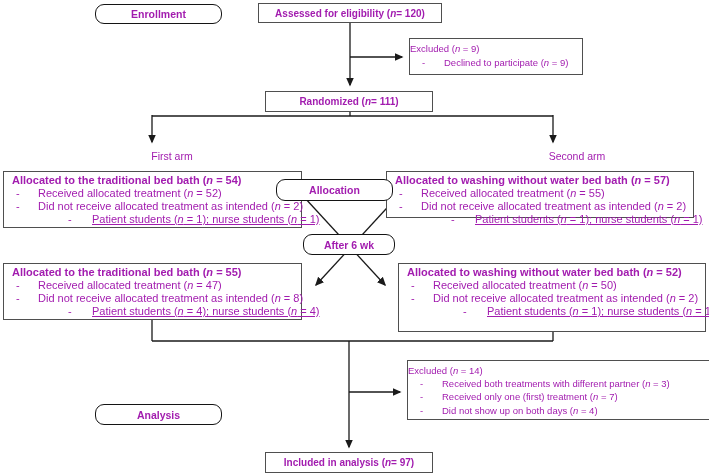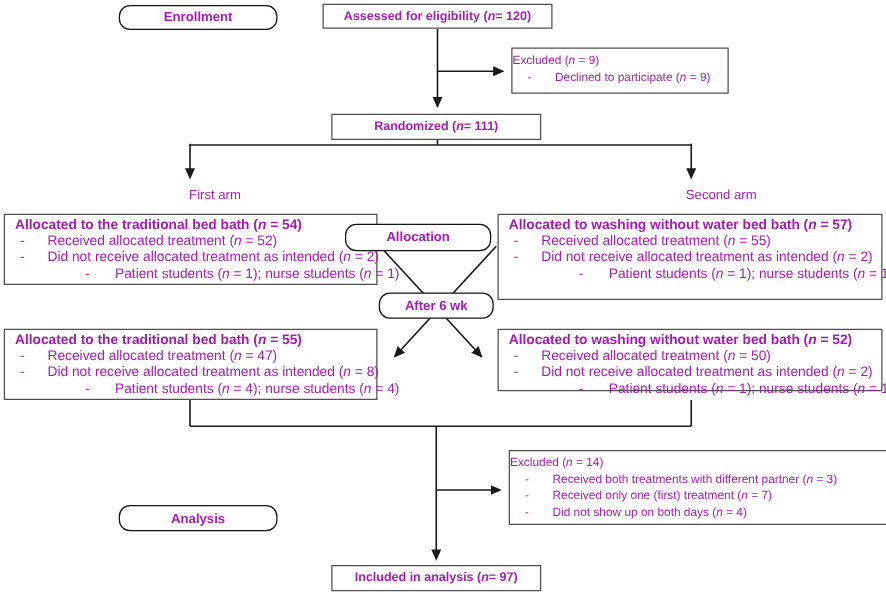--- a/index.html
+++ b/index.html
@@ -40,21 +40,21 @@
     justify-content: center;
     font-weight: bold;
     font-size: 10.5px;
     z-index: 3;
     white-space: nowrap;
   }
   .abox { font-size: 11px; line-height: 13px; padding-top: 2px; }
   .abox .btitle { font-weight: bold; padding-left: 8px; white-space: nowrap; }
   .li { position: relative; padding-left: 34px; white-space: nowrap; }
   .li::before { content: "-"; position: absolute; left: 12px; }
-  .li.l2 { padding-left: 88px; }
+  .li.l2 { padding-left: 88px; text-decoration: underline; }
   .li.l2::before { left: 64px; }
   .xbox { font-size: 9.5px; line-height: 13.2px; padding-top: 3px; }
   .xbox2 { line-height: 14.2px; }
   .armlabel {
     position: absolute;
     font-size: 10.5px;
     transform: translateX(-50%);
     white-space: nowrap;
     z-index: 2;
     margin-left: 20px;
@@ -115,35 +115,35 @@
   <div class="armlabel" style="left:152px; top:150px;">First arm</div>
   <div class="armlabel" style="left:557px; top:150px;">Second arm</div>
 
   <div class="rect abox" style="left:3px; top:171px; width:299px; height:57px;">
     <div class="btitle">Allocated to the traditional bed bath (<i>n</i> = 54)</div>
     <div class="li">Received allocated treatment (<i>n</i> = 52)</div>
     <div class="li">Did not receive allocated treatment as intended (<i>n</i> = 2)</div>
     <div class="li l2">Patient students (<i>n</i> = 1); nurse students (<i>n</i> = 1)</div>
   </div>
 
-  <div class="rect abox" style="left:398px; top:171px; width:308px; height:69px;">
+  <div class="rect abox" style="left:386px; top:171px; width:308px; height:47px;">
     <div class="btitle">Allocated to washing without water bed bath (<i>n</i> = 57)</div>
     <div class="li">Received allocated treatment (<i>n</i> = 55)</div>
     <div class="li">Did not receive allocated treatment as intended (<i>n</i> = 2)</div>
     <div class="li l2">Patient students (<i>n</i> = 1); nurse students (<i>n</i> = 1)</div>
   </div>
 
   <div class="rect abox" style="left:3px; top:263px; width:299px; height:57px;">
     <div class="btitle">Allocated to the traditional bed bath (<i>n</i> = 55)</div>
     <div class="li">Received allocated treatment (<i>n</i> = 47)</div>
     <div class="li">Did not receive allocated treatment as intended (<i>n</i> = 8)</div>
     <div class="li l2">Patient students (<i>n</i> = 4); nurse students (<i>n</i> = 4)</div>
   </div>
 
-  <div class="rect abox" style="left:398px; top:263px; width:308px; height:50px;">
+  <div class="rect abox" style="left:398px; top:263px; width:308px; height:69px;">
     <div class="btitle">Allocated to washing without water bed bath (<i>n</i> = 52)</div>
     <div class="li">Received allocated treatment (<i>n</i> = 50)</div>
     <div class="li">Did not receive allocated treatment as intended (<i>n</i> = 2)</div>
     <div class="li l2">Patient students (<i>n</i> = 1); nurse students (<i>n</i> = 1)</div>
   </div>
 
   <div class="rect xbox" style="left:407px; top:360px; width:317px; height:60px;">
     <div class="btitle">Excluded (<i>n</i> = 14)</div>
     <div class="li">Received both treatments with different partner (<i>n</i> = 3)</div>
     <div class="li">Received only one (first) treatment (<i>n</i> = 7)</div>

